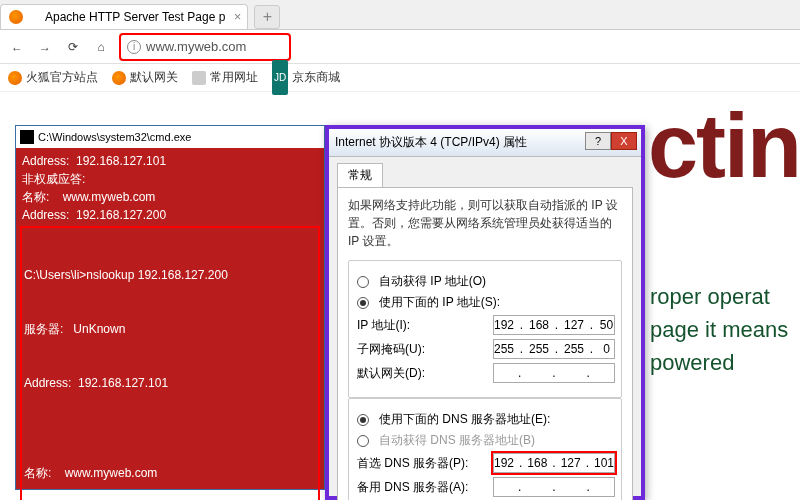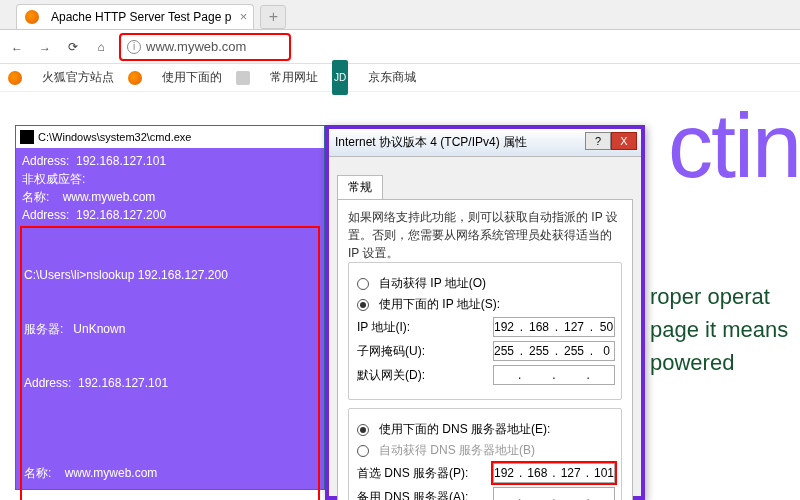--- a/index.html
+++ b/index.html
@@ -1,48 +1,48 @@
 <!DOCTYPE html>
 <html><head>
 <meta charset="utf-8">
 <style>
 *{margin:0;padding:0;box-sizing:border-box;font-family:"Microsoft YaHei",Arial,sans-serif}
 body{width:800px;height:500px;background:#fff;position:relative;overflow:hidden;font-size:12px}
 .browser{position:absolute;top:0;left:0;right:0;height:100%}
 .tabs{height:30px;background:#f0f0f0;display:flex;align-items:flex-end;border-bottom:1px solid #ccc}
-.tab{background:#fff;border:1px solid #ccc;border-bottom:none;border-radius:4px 4px 0 0;padding:5px 22px 5px 8px;margin-left:16px;position:relative;font-size:12px;display:flex;align-items:flex-end;gap:12px}
+.tab{background:#fff;border:1px solid #ccc;border-bottom:none;border-radius:4px 4px 0 0;padding:5px 22px 5px 8px;margin-left:0;position:relative;font-size:12px;display:flex;align-items:flex-end;gap:22px}
 .tab .x{position:absolute;right:6px;color:#888;font-size:13px}
 .newtab{width:26px;height:24px;background:#e8e8e8;border:1px solid #ccc;margin-left:6px;text-align:center;line-height:22px;color:#888;font-size:16px;border-radius:3px}
 .toolbar{height:34px;display:flex;align-items:center;padding:0 8px;gap:10px;border-bottom:1px solid #e0e0e0}
 .navicon{width:18px;height:18px;color:#444;display:flex;align-items:center;justify-content:center}
 .urlbox{flex:0 0 170px;border:1px solid #ccc;border-radius:3px;height:26px;display:flex;align-items:center;padding:0 6px;gap:5px;font-size:13px;color:#555}
 .urlbox .info{width:14px;height:14px;border:1px solid #888;border-radius:50%;text-align:center;line-height:12px;font-size:10px;color:#888}
 .hl-red{outline:2px solid red;outline-offset:-1px}
 .bookmarks{height:28px;display:flex;align-items:center;padding:0 8px;gap:14px;font-size:12px;color:#333;border-bottom:1px solid #eee}
-.bm{display:flex;align-items:center;gap:20px}
+.bm{display:flex;align-items:center;gap:4px}
 .bm .ic{width:14px;height:14px;background:#ccc;border-radius:2px}
 .jd{background:#0f766e;color:#fff;font-size:10px;padding:12px 2px;border-radius:2px}
-.bgtext{position:absolute;right:0;top:95px;font-size:90px;font-weight:400;color:#8b5cf6;letter-spacing:-2px}
+.bgtext{position:absolute;right:0;top:95px;font-size:90px;font-weight:700;color:#7f1d1d;letter-spacing:-2px}
 .sidetext{position:absolute;right:0;top:280px;font-size:22px;color:#14532d;line-height:1.5;text-align:left;width:150px}
-.cmd{position:absolute;left:15px;top:125px;width:310px;height:365px;background:#8b5cf6;border:1px solid #3a6ea5;font-family:Consolas,monospace;font-size:12px;color:#fff}
+.cmd{position:absolute;left:15px;top:125px;width:310px;height:365px;background:#b91c1c;border:1px solid #3a6ea5;font-family:Consolas,monospace;font-size:12px;color:#fff}
 .cmd-title{background:#fff;color:#000;height:22px;display:flex;align-items:center;padding:0 4px;gap:4px;font-size:11px}
 .cmd-title .ic{width:14px;height:14px;background:#000}
 .cmd-body{padding:4px 6px;line-height:1.5}
 .cmd-body div{white-space:pre}
 .redbox{border:2px solid red;padding:2px 2px;margin:2px -2px}
 .dlg{position:absolute;left:325px;top:125px;width:320px;height:375px;background:#f0f0f0;border:4px solid #6d28d9;box-shadow:2px 2px 8px rgba(0,0,0,.3)}
 .dlg-title{height:28px;background:linear-gradient(#fff,#dce6f2);border-bottom:1px solid #bbb;display:flex;align-items:center;padding:0 6px;font-size:12px;position:relative}
 .dlg-title .btns{position:absolute;right:4px;top:3px;display:flex;gap:0}
 .dlg-title .b{width:26px;height:18px;border:1px solid #888;background:#e8e8e8;text-align:center;font-size:11px;line-height:16px}
 .dlg-title .close{background:#d04030;color:#fff;border-color:#a02010}
-.dlg-tabs{padding:18px 8px 0}
+.dlg-tabs{padding:6px 8px 0}
 .dlg-tab{display:inline-block;background:#fff;border:1px solid #bbb;border-bottom:none;padding:3px 10px;font-size:12px}
 .dlg-pane{background:#fff;border:1px solid #bbb;margin:0 8px;padding:8px 10px 10px;font-size:12px}
-.dlg-pane .note{color:#333;line-height:1.5;margin-bottom:0}
-.grp{border:1px solid #ccc;border-radius:2px;padding:8px 8px 10px;margin-bottom:8px;position:relative}
+.dlg-pane .note{color:#333;line-height:1.5;margin-bottom:10px}
+.grp{border:1px solid #ccc;border-radius:2px;padding:8px 8px 10px;position:relative}
 .row{display:flex;align-items:center;margin:4px 0;gap:6px}
 .row label{flex:0 0 130px}
 .ipbox{border:1px solid #aaa;background:#fff;height:20px;width:122px;display:flex;align-items:center;justify-content:space-around;font-family:Consolas,monospace;font-size:12px}
 .ipbox span{width:26px;text-align:center}
 .dot{color:#000}
 .radio{width:12px;height:12px;border:1px solid #555;border-radius:50%;display:inline-block;position:relative;margin-right:4px;vertical-align:-2px}
 .radio.on::after{content:"";position:absolute;inset:2px;background:#333;border-radius:50%}
 .ipred{outline:2px solid red}
 .fficon{width:14px;height:14px;background:radial-gradient(circle at 40% 40%,#ff9500,#e66000);border-radius:50%}
 </style>
@@ -68,21 +68,21 @@
       <span>www.myweb.com</span>
     </div>
   </div>
   <div class="bookmarks">
     <div class="bm">
         <span class="fficon"></span>
         <span>火狐官方站点</span>
       </div>
     <div class="bm">
         <span class="fficon"></span>
-        <span>使用下面的</span>
+        <span>默认网关</span>
       </div>
     <div class="bm">
         <span class="ic"></span>
         <span>常用网址</span>
       </div>
     <div class="bm">
         <span class="jd">JD</span>
         <span>京东商城</span>
       </div>
   </div>

